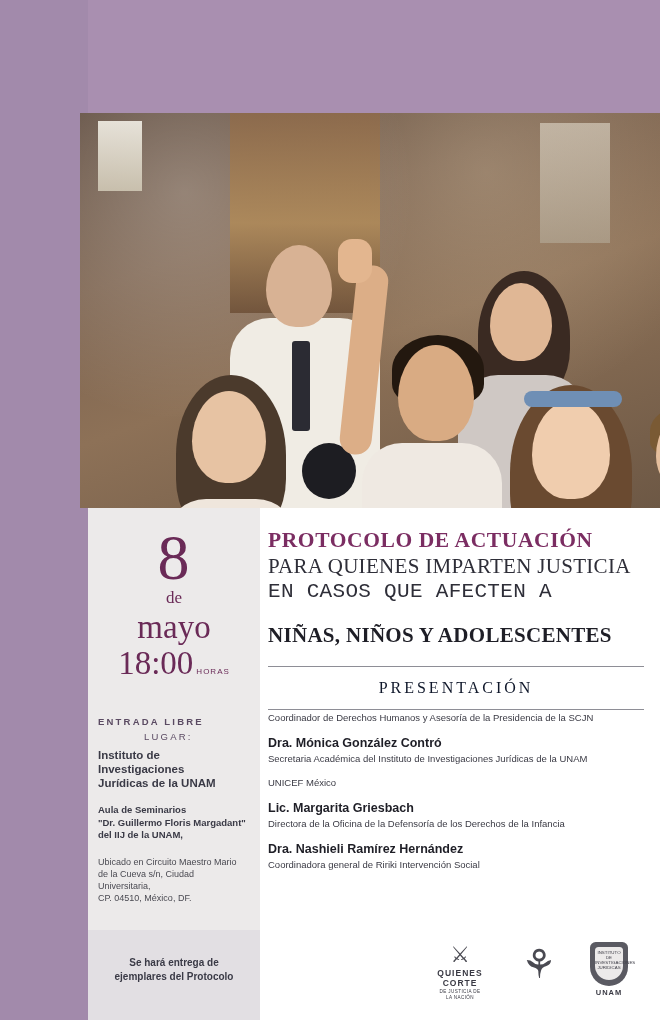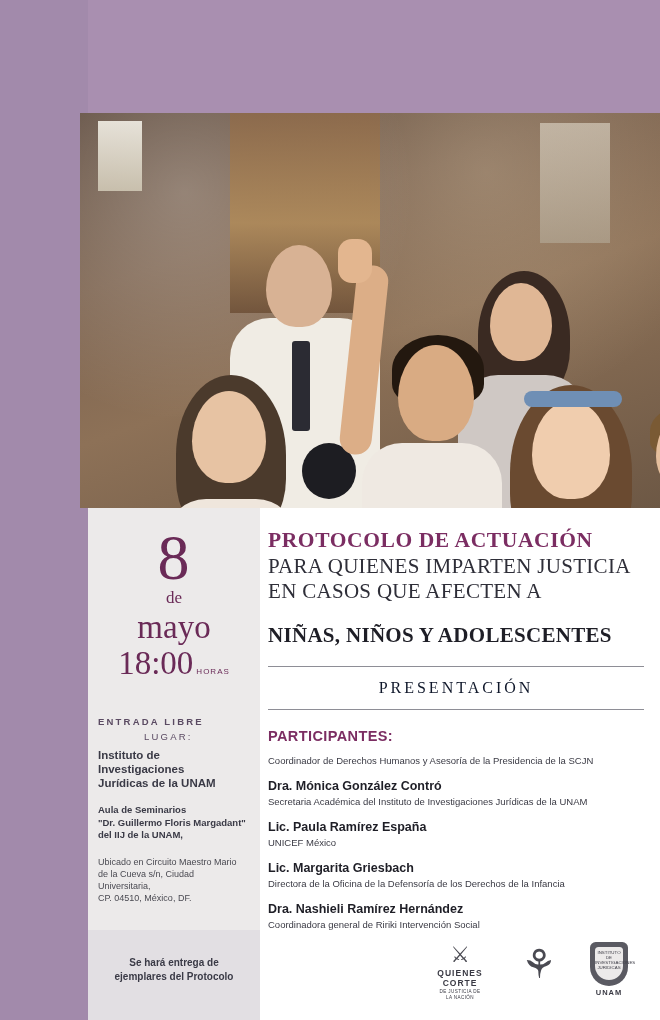--- a/index.html
+++ b/index.html
@@ -152,21 +152,21 @@
     font-family:"Liberation Serif", serif;
     font-size:21.5px;letter-spacing:.6px;font-weight:bold;
     color:#7b2d62;line-height:25px;
   }
   .title2{
     font-family:"Liberation Serif", serif;
     font-size:21px;letter-spacing:.3px;
     color:#2e2e38;line-height:25px;margin-top:1px;
   }
   .title3{
-    font-family:Liberation Serif, serif;
+    font-family:Liberation Mono, monospace;
     font-size:21px;letter-spacing:.3px;
     color:#2e2e38;line-height:25px;
   }
   .title4{
     font-family:"Liberation Serif", serif;
     font-size:21px;letter-spacing:.3px;font-weight:bold;
     color:#1e1e26;line-height:26px;margin-top:18px;
   }
   .rule{
     height:1px;background:#8e8e96;margin:18px 0 0 0;width:376px;
@@ -289,31 +289,29 @@
   <div class="right">
     <div class="title1">PROTOCOLO DE ACTUACIÓN</div>
     <div class="title2">PARA QUIENES IMPARTEN JUSTICIA</div>
     <div class="title3">EN CASOS QUE AFECTEN A</div>
     <div class="title4">NIÑAS, NIÑOS Y ADOLESCENTES</div>
 
     <div class="rule"></div>
     <div class="presentacion">PRESENTACIÓN</div>
     <div class="rule" style="margin-top:0"></div>
 
-    <div class="participantes">PARTICIPANTES:</div>
 
     <div class="person">
       <div class="role">Coordinador de Derechos Humanos y Asesoría de la Presidencia de la SCJN</div>
     </div>
     <div class="person">
       <div class="name">Dra. Mónica González Contró</div>
       <div class="role">Secretaria Académica del Instituto de Investigaciones Jurídicas de la UNAM</div>
     </div>
     <div class="person">
-      <div class="name">Lic. Paula Ramírez España</div>
       <div class="role">UNICEF México</div>
     </div>
     <div class="person">
       <div class="name">Lic. Margarita Griesbach</div>
       <div class="role">Directora de la Oficina de la Defensoría de los Derechos de la Infancia</div>
     </div>
     <div class="person">
       <div class="name">Dra. Nashieli Ramírez Hernández</div>
       <div class="role">Coordinadora general de Ririki Intervención Social</div>
     </div>

